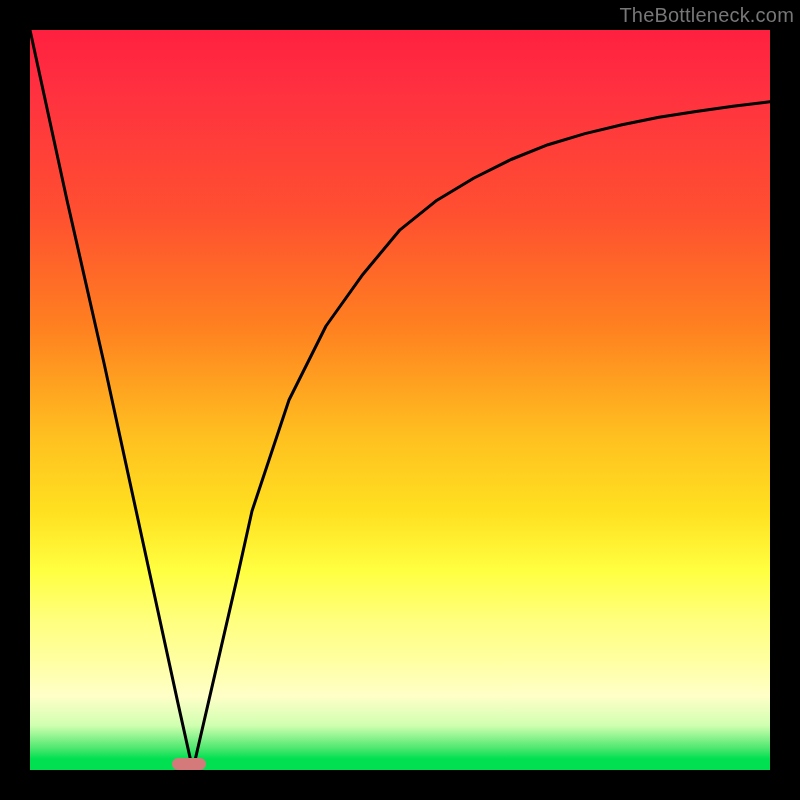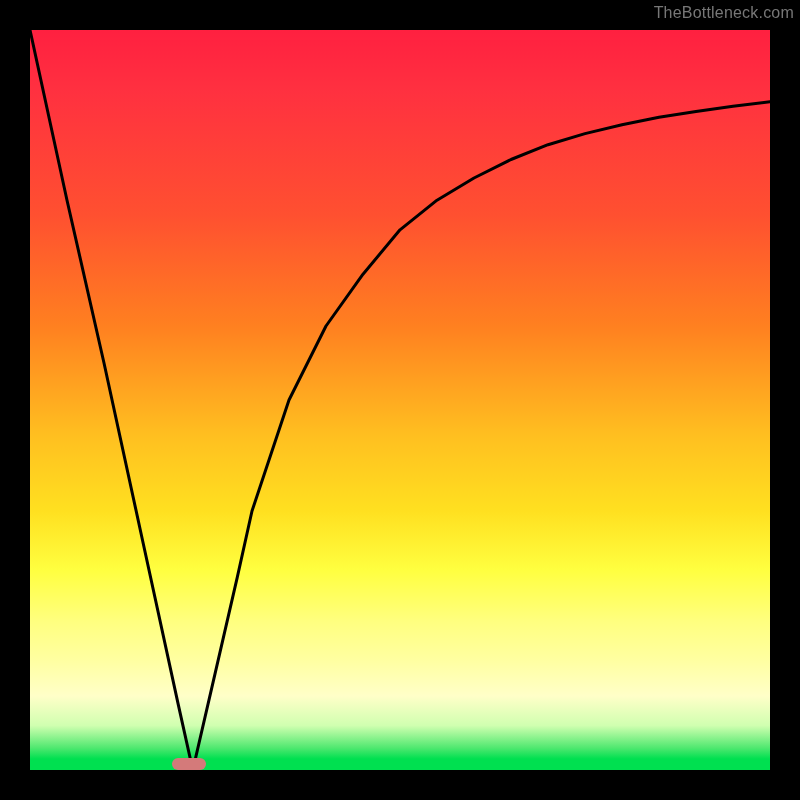--- a/index.html
+++ b/index.html
@@ -37,21 +37,21 @@
       #50e870 97%,
       #00e050 98.5%,
       #00e050 100%
     );
   }
   .watermark {
     position: absolute;
     top: 4px;
     right: 6px;
     color: #777;
-    font-size: 16px;
+    font-size: 20px;
     font-weight: 500;
     letter-spacing: 0.2px;
     z-index: 10;
   }
   svg.curve {
     position: absolute;
     left: 0;
     top: 0;
     width: 740px;
     height: 740px;

